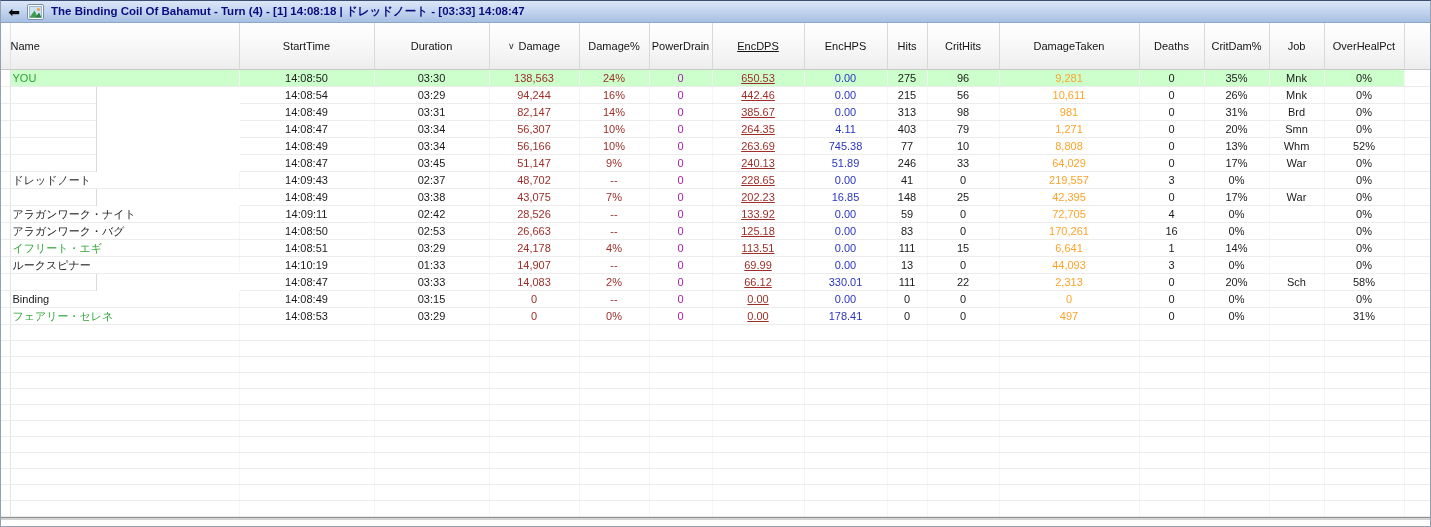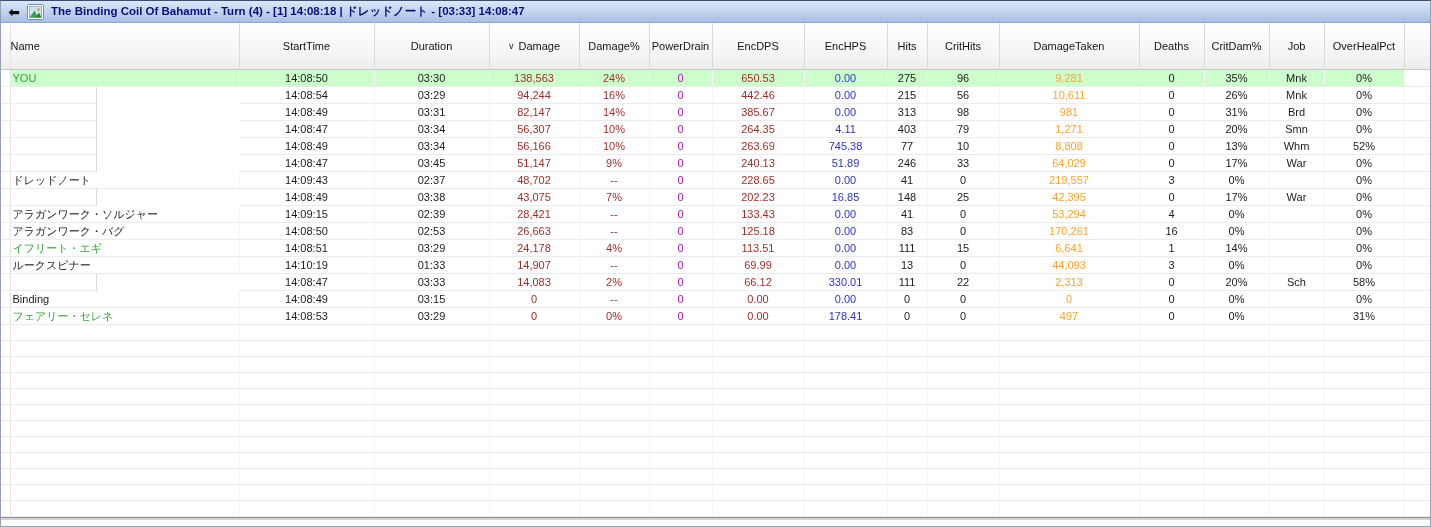--- a/index.html
+++ b/index.html
@@ -87,21 +87,21 @@
   .v-green{ color:#2fa434; }
 
   
   .c-margin      { width:9px;   }
   .c-name        { width:229px; }
   .c-startTime   { width:135px; }
   .c-duration    { width:115px; }
   .c-damage      { width:90px;  }
   .c-damagePct   { width:70px;  }
   .c-powerDrain  { width:63px;  }
-  .c-encDps      { width:92px;  }
+  .c-encDps      { width:92px;text-decoration:underline;  }
   .c-encHps      { width:83px;  }
   .c-hits        { width:40px;  }
   .c-critHits    { width:72px;  }
   .c-damageTaken { width:140px; }
   .c-deaths      { width:65px;  }
   .c-critDamPct  { width:65px;  }
   .c-job         { width:55px;  }
   .c-overHealPct { width:80px;  }
   .c-filler      { width:auto;  }
 
@@ -311,31 +311,31 @@
           <td class="c-critHits bg">25</td>
           <td class="c-damageTaken bg v-dt">42,395</td>
           <td class="c-deaths bg">0</td>
           <td class="c-critDamPct bg">17%</td>
           <td class="c-job bg">War</td>
           <td class="c-overHealPct bg">0%</td>
           <td class="c-filler"></td>
         </tr>
         <tr>
           <td class="c-margin"></td>
-          <td class="c-name bg"><span>アラガンワーク・ソルジャー</span></td>
-          <td class="c-startTime bg">14:09:15</td>
-          <td class="c-duration bg">02:39</td>
-          <td class="c-damage bg v-dmg">28,421</td>
+          <td class="c-name bg"><span>アラガンワーク・ナイト</span></td>
+          <td class="c-startTime bg">14:09:11</td>
+          <td class="c-duration bg">02:42</td>
+          <td class="c-damage bg v-dmg">28,526</td>
           <td class="c-damagePct bg v-dmg">--</td>
           <td class="c-powerDrain bg v-pd">0</td>
-          <td class="c-encDps bg v-dmg">133.43</td>
-          <td class="c-encHps bg v-hps">0.00</td>
-          <td class="c-hits bg">41</td>
+          <td class="c-encDps bg v-dmg">133.92</td>
+          <td class="c-encHps bg v-hps">0.00</td>
+          <td class="c-hits bg">59</td>
           <td class="c-critHits bg">0</td>
-          <td class="c-damageTaken bg v-dt">53,294</td>
+          <td class="c-damageTaken bg v-dt">72,705</td>
           <td class="c-deaths bg">4</td>
           <td class="c-critDamPct bg">0%</td>
           <td class="c-job bg"></td>
           <td class="c-overHealPct bg">0%</td>
           <td class="c-filler"></td>
         </tr>
         <tr>
           <td class="c-margin"></td>
           <td class="c-name bg"><span>アラガンワーク・バグ</span></td>
           <td class="c-startTime bg">14:08:50</td>

